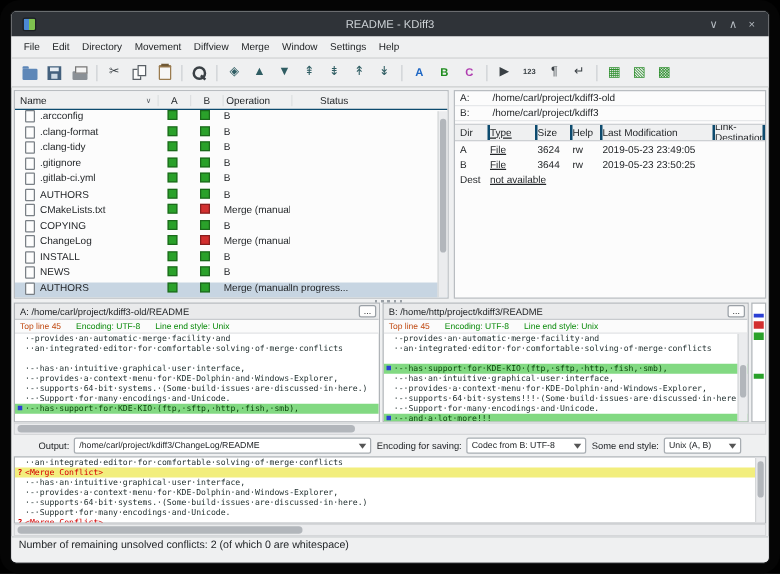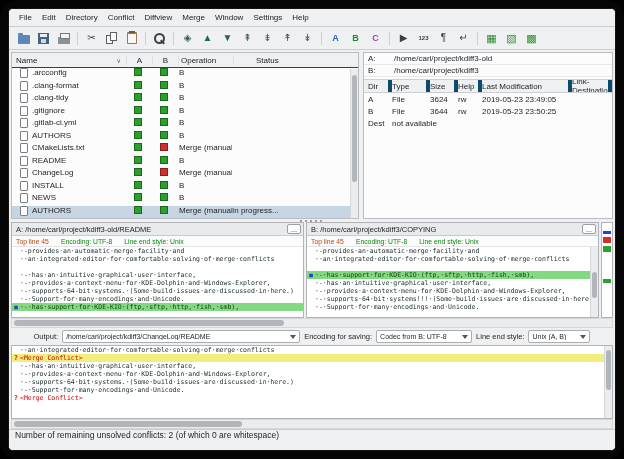--- a/index.html
+++ b/index.html
@@ -67,24 +67,24 @@
   .cell-op{flex:0 0 55px;padding-left:2px;overflow:hidden;white-space:nowrap;}
   .cell-status{flex:1;overflow:hidden;white-space:nowrap;}
   .tree-vscroll{position:absolute;top:16px;right:0;bottom:0;width:8px;background:#ebecee;border-left:1px solid #d5d7d9;}
   .thumb{position:absolute;left:1px;right:1px;background:#b2b6bb;border-radius:3px;}
 
   .v-splitter{flex:0 0 4px;}
   .info-panel{flex:1;background:#fcfcfc;border:1px solid #b9bdc1;font-size:8px;overflow:hidden;}
   .path-row{display:flex;height:12px;align-items:center;border-bottom:1px solid #e6e8ea;padding-left:4px;white-space:nowrap;}
   .path-label{width:26px;}
   .itable-header{display:flex;height:14px;background:#eff0f1;border-top:1px solid #cdd0d3;border-bottom:1px solid #cdd0d3;align-items:center;margin-top:2px;}
-  .itable-header span{border-right:4px solid #0c4a6e;height:100%;display:flex;align-items:center;}
+  .itable-header span{border-right:2px solid #0c4a6e;height:100%;display:flex;align-items:center;}
   .itable-row{display:flex;height:12px;align-items:center;white-space:nowrap;}
   .c-dir{flex:0 0 28px;padding-left:4px;}
-  .c-type{flex:0 0 38px;}
+  .c-type{flex:0 0 38px;text-decoration:underline;}
   .c-size{flex:0 0 28px;}
   .c-attr{flex:0 0 24px;}
   .c-mod{flex:0 0 90px;}
   .c-link{flex:1;overflow:hidden;}
 
   
   .h-splitter{flex:0 0 3px;position:relative;}
   .h-splitter::after{content:"";position:absolute;left:50%;top:1px;width:24px;height:2px;margin-left:-12px;background:repeating-linear-gradient(90deg,#9aa0a6 0 2px,transparent 2px 5px);}
 
   
@@ -137,26 +137,35 @@
 
   
   .statusbar{flex:0 0 21px;border-top:1px solid #c8cbce;display:flex;align-items:flex-start;padding-left:6px;font-size:8.5px;background:#eff0f1;}
 </style>
 </head>
 <body>
 
 <div class="frame">
   <div class="window">
 
+    <div class="titlebar">
+      <span class="app-icon"></span>
+      <span class="title">README - KDiff3</span>
+      <span class="controls">
+        <span class="wbtn">∨</span>
+        <span class="wbtn">∧</span>
+        <span class="wbtn">×</span>
+      </span>
+    </div>
 
     <div class="menubar">
         <span class="menu-item">File</span>
         <span class="menu-item">Edit</span>
         <span class="menu-item">Directory</span>
-        <span class="menu-item">Conflict</span>
+        <span class="menu-item">Movement</span>
         <span class="menu-item">Diffview</span>
         <span class="menu-item">Merge</span>
         <span class="menu-item">Window</span>
         <span class="menu-item">Settings</span>
         <span class="menu-item">Help</span>
       </div>
 
     <div class="toolbar">
       <button class="tb">
           <span class="ic ic-folder"></span>
@@ -333,21 +342,21 @@
                 <i class="sq" data-color="green"></i>
               </span>
     <span class="cell-b">
                 <i class="sq" data-color="red"></i>
               </span>
     <span class="cell-op">Merge (manual)</span>
     <span class="cell-status"></span>
   </div>
             <div class="tree-row" data-selected="false">
     <span class="file-icon"></span>
-    <span class="cell-name">README</span>
+    <span class="cell-name">COPYING</span>
     <span class="cell-a">
                 <i class="sq" data-color="green"></i>
               </span>
     <span class="cell-b">
                 <i class="sq" data-color="green"></i>
               </span>
     <span class="cell-op">B</span>
     <span class="cell-status"></span>
   </div>
             <div class="tree-row" data-selected="false">
@@ -498,21 +507,21 @@
   </div>
                 <div class="code-line" data-state="highlight">
     <span class="gutter">■</span>
     <span class="code-text">·-·has·support·for·KDE-KIO·(ftp,·sftp,·http,·fish,·smb),</span>
   </div>
               </div>
           </div>
         </div>
         <div class="pane pane-b">
           <div class="pane-header">
-            <span class="pane-title">B: /home/carl/project/kdiff3/COPYING</span>
+            <span class="pane-title">B: /home/http/project/kdiff3/README</span>
             <button class="browse-btn">...</button>
           </div>
           <div class="pane-info">
             <span class="ti-topline">Top line 45</span>
             <span class="ti-enc">Encoding: UTF-8</span>
             <span class="ti-eol">Line end style: Unix</span>
           </div>
           <div class="pane-body">
             <div class="pane-lines">
                 <div class="code-line" data-state="normal">
@@ -539,20 +548,24 @@
     <span class="gutter"></span>
     <span class="code-text">·-·provides·a·context·menu·for·KDE-Dolphin·and·Windows-Explorer,</span>
   </div>
                 <div class="code-line" data-state="normal">
     <span class="gutter"></span>
     <span class="code-text">·-·supports·64·bit·systems!!!·(Some·build·issues·are·discussed·in·here.)</span>
   </div>
                 <div class="code-line" data-state="normal">
     <span class="gutter"></span>
     <span class="code-text">·-·Support·for·many·encodings·and·Unicode.</span>
+  </div>
+                <div class="code-line" data-state="highlight">
+    <span class="gutter">■</span>
+    <span class="code-text">·-·and·a·lot·more!!!</span>
   </div>
               </div>
             <div class="pane-vscroll">
               <div class="thumb" style="top:35%;height:38%;"></div>
             </div>
           </div>
         </div>
         <div class="overview">
           <span class="ov-mark m1"></span>
           <span class="ov-mark m2"></span>
@@ -569,21 +582,21 @@
       <span>Output:</span>
       <span class="combo combo-path">
         <span class="combo-text">/home/carl/project/kdiff3/ChangeLog/README</span>
         <span class="arrow"></span>
       </span>
       <span>Encoding for saving:</span>
       <span class="combo combo-enc">
         <span class="combo-text">Codec from B: UTF-8</span>
         <span class="arrow"></span>
       </span>
-      <span>Line end style:</span>
+      <span>Some end style:</span>
       <span class="combo combo-eol">
         <span class="combo-text">Unix (A, B)</span>
         <span class="arrow"></span>
       </span>
     </div>
     <div class="output-body">
       <div class="output-lines">
           <div class="code-line" data-state="normal">
     <span class="gutter"></span>
     <span class="code-text">··an·integrated·editor·for·comfortable·solving·of·merge·conflicts</span>

